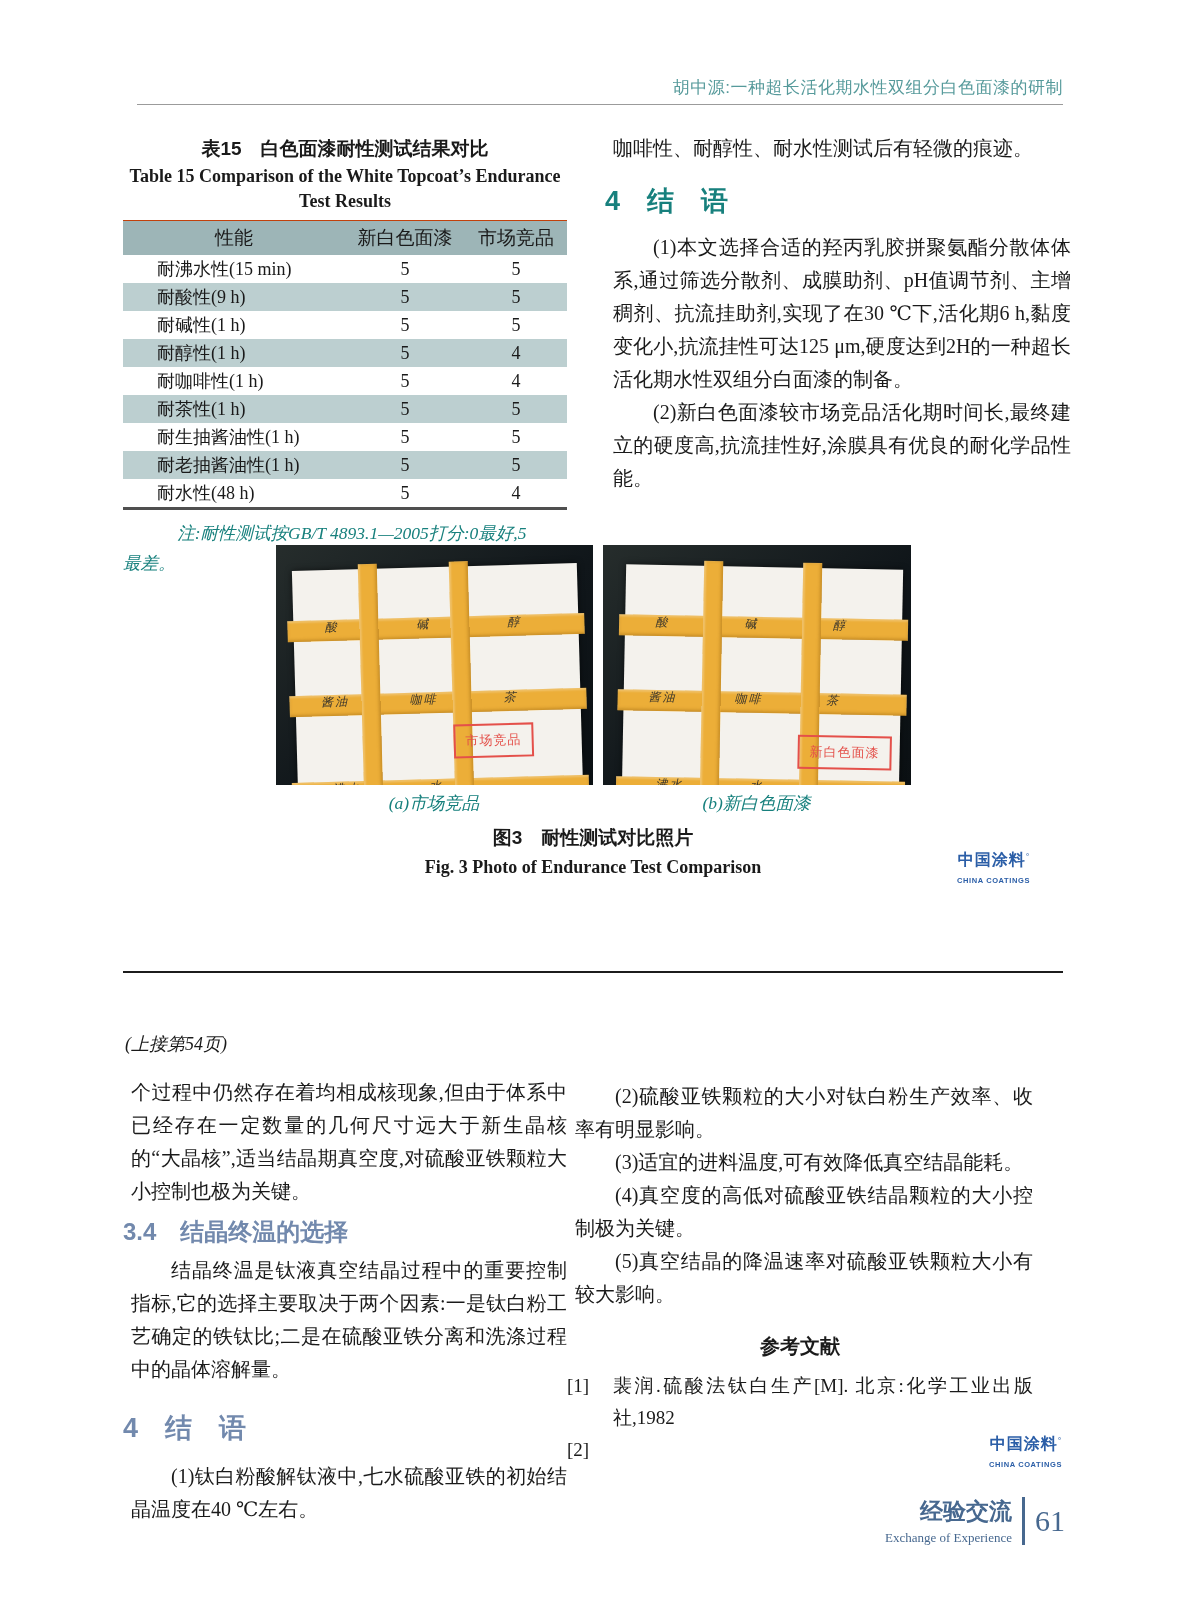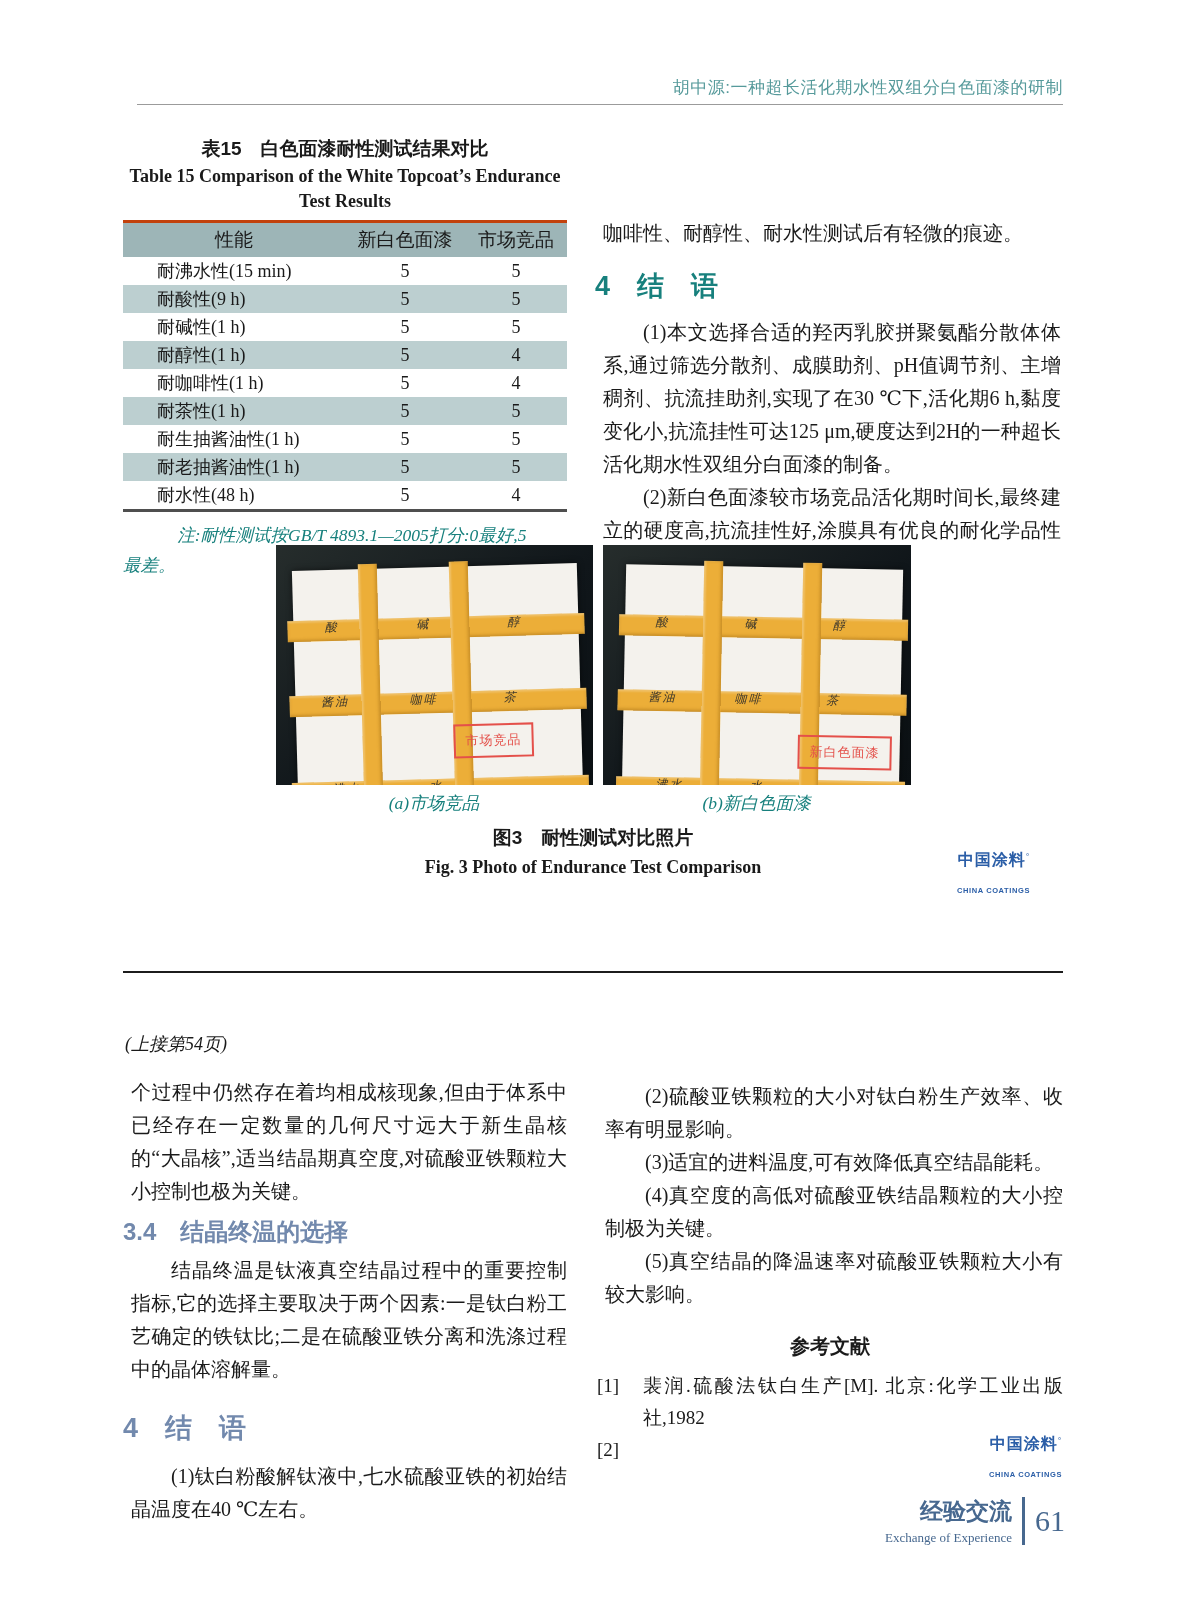--- a/index.html
+++ b/index.html
@@ -5,30 +5,30 @@
   html,body{margin:0;padding:0;background:#e8e8e8;}
   .page{position:relative;width:1187px;height:1600px;background:#ffffff;margin:0 auto;
         font-family:"Liberation Serif","DejaVu Serif",serif;color:#1a1a1a;overflow:hidden;}
 
   
   .running-head{position:absolute;top:76px;right:124px;font-family:"Liberation Sans","DejaVu Sans",sans-serif;
         font-size:17px;color:#569a9b;letter-spacing:.5px;}
   .header-rule{position:absolute;top:104px;left:137px;width:926px;height:1px;background:#9b9b9b;}
 
   
-  .content-top{position:absolute;top:128px;left:123px;width:940px;display:flex;gap:28px;align-items:flex-end;}
+  .content-top{position:absolute;top:128px;left:123px;width:940px;display:flex;gap:38px;}
   .col-l{width:444px;flex:0 0 444px;}
   .col-r{width:466px;flex:0 0 466px;}
 
   .tbl-title-cn{font-family:"Liberation Sans","DejaVu Sans",sans-serif;font-weight:bold;font-size:19px;
         text-align:center;margin-top:8px;}
   .tbl-title-en{font-weight:bold;font-size:18px;text-align:center;margin-top:4px;}
 
   table.endurance{width:100%;border-collapse:collapse;margin-top:8px;
-        border-top:3px solid #c2410c;border-bottom:3px solid #4f4f4f;font-size:18px;}
+        border-top:1px solid #c2410c;border-bottom:3px solid #4f4f4f;font-size:18px;}
   table.endurance th{background:#9db5b7;font-weight:normal;height:32px;text-align:center;font-size:19px;}
   table.endurance td{height:28px;text-align:center;padding:0;}
   table.endurance td.prop{text-align:left;padding-left:34px;}
   table.endurance tbody tr:nth-child(even) td{background:#bccfd0;}
   table.endurance th:nth-child(1){width:50%;}
   table.endurance th:nth-child(2){width:27%;}
   table.endurance th:nth-child(3){width:23%;}
 
   .tbl-note{color:#17807d;font-style:italic;font-size:17.5px;line-height:30px;margin-top:8px;}
   .tbl-note .l1{padding-left:3.1em;}
@@ -78,26 +78,26 @@
   .fig-cap-en{font-weight:bold;font-size:18px;text-align:center;margin-top:6px;}
 
   
   .logo{position:absolute;text-align:center;line-height:1;}
   .logo-1{top:852px;right:157px;}
   .logo-2{top:1436px;right:125px;}
   .logo .cn{font-family:Liberation Sans, sans-serif;font-weight:bold;font-size:16px;
         color:#2b5ea7;letter-spacing:1px;}
   .logo .reg{font-size:9px;vertical-align:super;color:#2b5ea7;}
   .logo .en{font-family:"Liberation Sans","DejaVu Sans",sans-serif;font-weight:bold;font-size:7.5px;
-        color:#2b5ea7;letter-spacing:.6px;margin-top:19px;}
+        color:#2b5ea7;letter-spacing:.6px;margin-top:9px;}
 
   
   .mid-rule{position:absolute;top:971px;left:123px;width:940px;height:2px;background:#1c1c1c;}
   .continued{position:absolute;top:1032px;left:125px;font-size:18px;font-style:italic;}
-  .content-bottom{position:absolute;top:1076px;left:123px;width:940px;display:flex;gap:30px;}
+  .content-bottom{position:absolute;top:1076px;left:123px;width:940px;display:flex;}
 
   .refs-title{font-family:"Liberation Sans","DejaVu Sans",sans-serif;font-weight:bold;font-size:20px;
         text-align:center;margin:22px 0 10px 0;}
   .ref{position:relative;padding-left:46px;font-size:19px;line-height:32px;text-align:justify;}
   .ref .no{position:absolute;left:0;top:0;}
 
   
   .footer{position:absolute;top:1496px;right:122px;display:flex;align-items:center;gap:10px;}
   .f-left{text-align:right;}
   .f-cn{font-family:"Liberation Sans","DejaVu Sans",sans-serif;font-weight:bold;font-size:23px;color:#47688f;}

